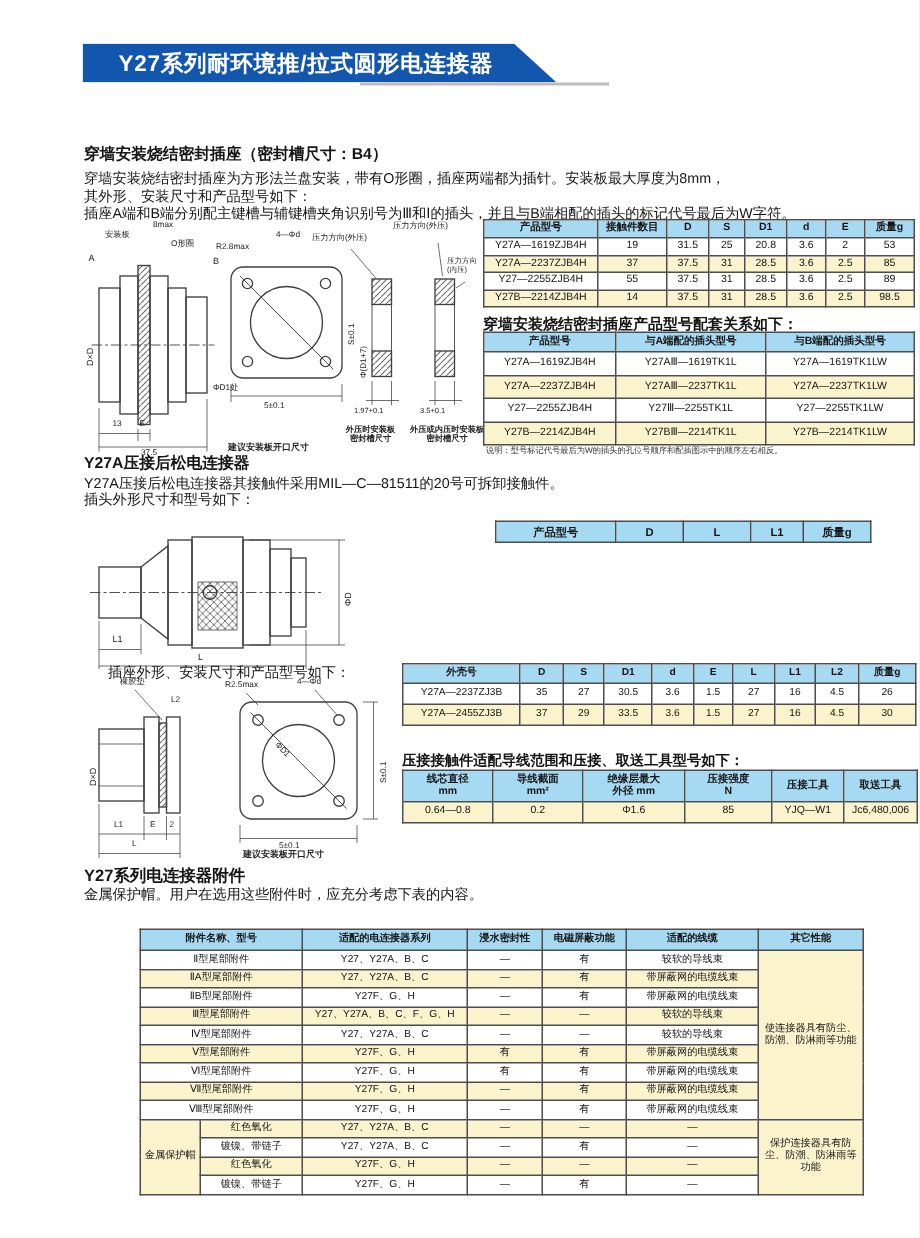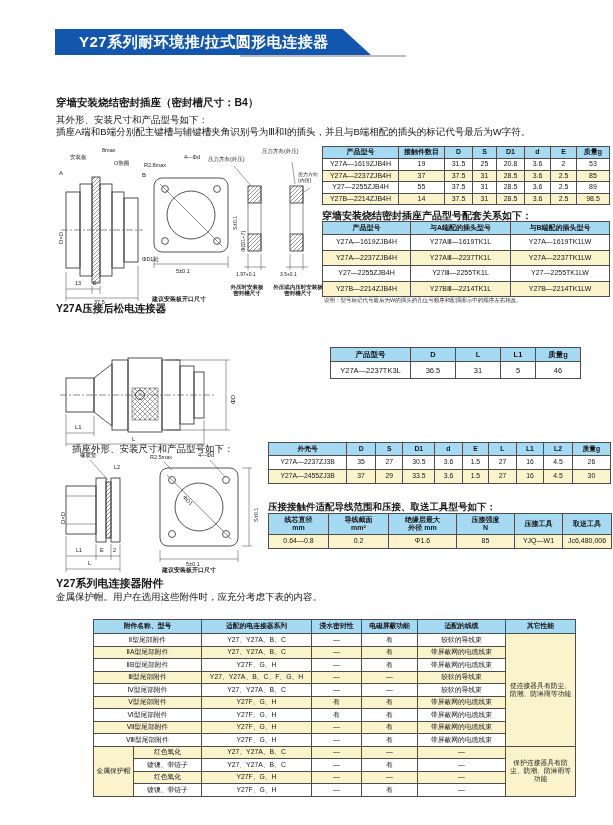--- a/index.html
+++ b/index.html
@@ -48,20 +48,21 @@
 
 <div class="page">
 
   <div class="banner">
     <span class="banner-title">Y27系列耐环境推/拉式圆形电连接器</span>
   </div>
   <div class="grayline"></div>
 
   <div class="h1" style="left:56px;top:96px;">穿墙安装烧结密封插座（密封槽尺寸：B4）</div>
   <div class="body-text" style="left:56px;top:114px;">
+    <div>穿墙安装烧结密封插座为方形法兰盘安装，带有O形圈，插座两端都为插针。安装板最大厚度为8mm，</div>
     <div>其外形、安装尺寸和产品型号如下：</div>
     <div>插座A端和B端分别配主键槽与辅键槽夹角识别号为Ⅲ和Ⅰ的插头，并且与B端相配的插头的标记代号最后为W字符。</div>
   </div>
 
   <div class="drw" style="left:58px;top:146px;width:268px;height:166px;">
     <svg width="268" height="166" viewBox="0 0 268 166">
       <defs>
         <pattern id="h1" width="4" height="4" patternUnits="userSpaceOnUse">
           <path d="M0,4 L4,0" stroke="#666" stroke-width="0.7"></path>
         </pattern>
@@ -237,20 +238,24 @@
         <tr>
           <td>Y27B—2214ZJB4H</td>
           <td>Y27BⅢ—2214TK1L</td>
           <td>Y27B—2214TK1LW</td>
         </tr>
       </tbody>
     </table>
   <div class="note" style="left:324px;top:297px;">说明：型号标记代号最后为W的插头的孔位号顺序和配插图示中的顺序左右相反。</div>
 
   <div class="h1" style="left:56px;top:302px;">Y27A压接后松电连接器</div>
+  <div class="body-text" style="left:56px;top:317px;line-height:11px;">
+    <div>Y27A压接后松电连接器其接触件采用MIL—C—81511的20号可拆卸接触件。</div>
+    <div>插头外形尺寸和型号如下：</div>
+  </div>
 
   <div class="drw" style="left:60px;top:344px;width:200px;height:104px;">
     <svg width="200" height="104" viewBox="0 0 200 104">
       <defs>
         <pattern id="cr2" width="5" height="5" patternUnits="userSpaceOnUse">
           <path d="M0,5 L5,0 M0,0 L5,5" stroke="#666" stroke-width="0.6"></path>
         </pattern>
       </defs>
       <g stroke="#3f3f3f" fill="none" stroke-width="0.9">
         <rect x="6" y="34" width="28" height="34"></rect>
@@ -289,27 +294,20 @@
       <thead>
         <tr>
           <th>产品型号</th>
           <th>D</th>
           <th>L</th>
           <th>L1</th>
           <th>质量g</th>
         </tr>
       </thead>
       <tbody>
-        <tr>
-          <td>Y27A—2237TK3L</td>
-          <td>36.5</td>
-          <td>31</td>
-          <td>5</td>
-          <td>46</td>
-        </tr>
       </tbody>
     </table>
 
   <div class="body-text" style="left:72px;top:443px;">插座外形、安装尺寸和产品型号如下：</div>
 
   <div class="drw" style="left:60px;top:450px;width:215px;height:124px;">
     <svg width="215" height="124" viewBox="0 0 215 124">
       <defs>
         <pattern id="h3" width="4" height="4" patternUnits="userSpaceOnUse">
           <path d="M0,4 L4,0" stroke="#666" stroke-width="0.7"></path>

